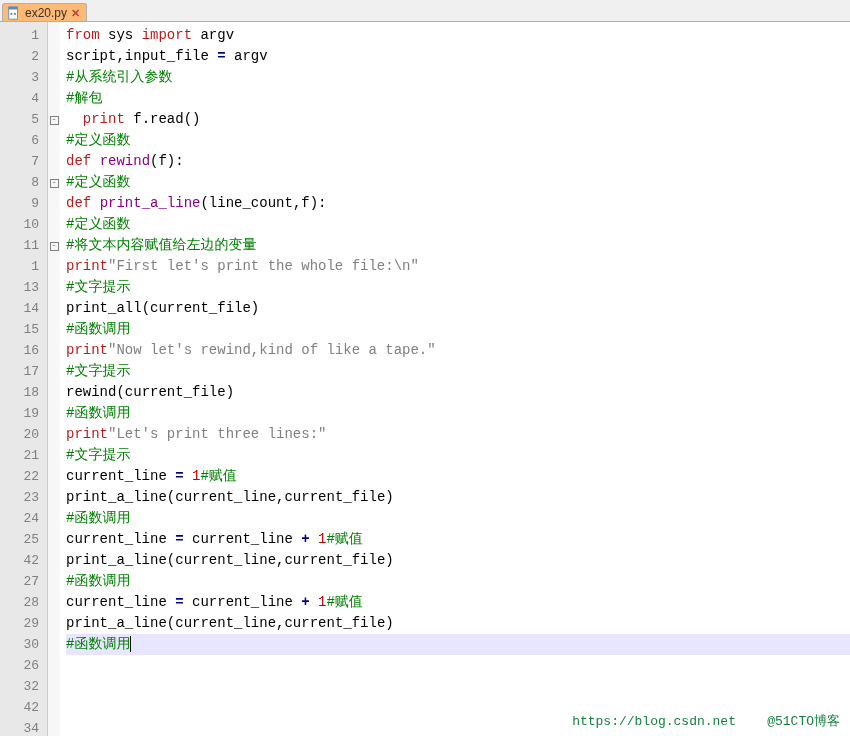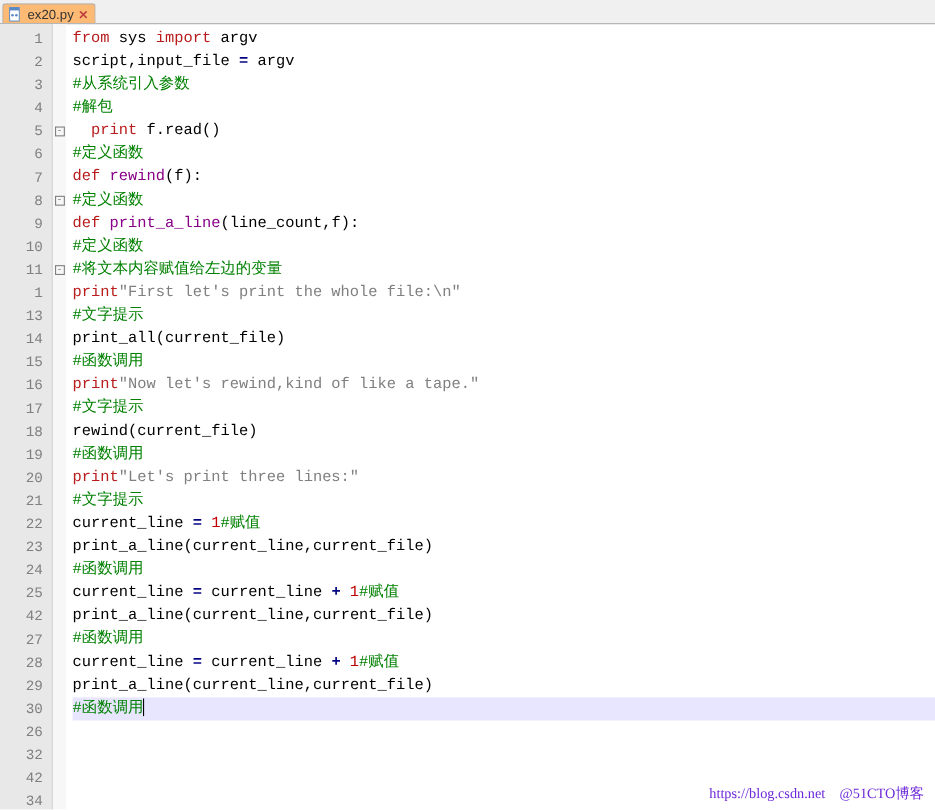--- a/index.html
+++ b/index.html
@@ -96,22 +96,22 @@
 .caret{
   display:inline-block;
   width:1px;height:16px;
   background:#000;
   vertical-align:middle;
   margin-left:0;
 }
 .watermark{
   position:absolute;
   right:10px; bottom:6px;
-  color:#6d28d9;
-  font-family:Liberation Serif, serif;
+  color:#15803d;
+  font-family:Liberation Mono, monospace;
   font-size:13px;
   pointer-events:none;
 }
 </style>
 </head>
 <body>
 
 <div class="tabbar">
   <div class="tab">
     <svg class="file-icon" viewBox="0 0 16 16">

